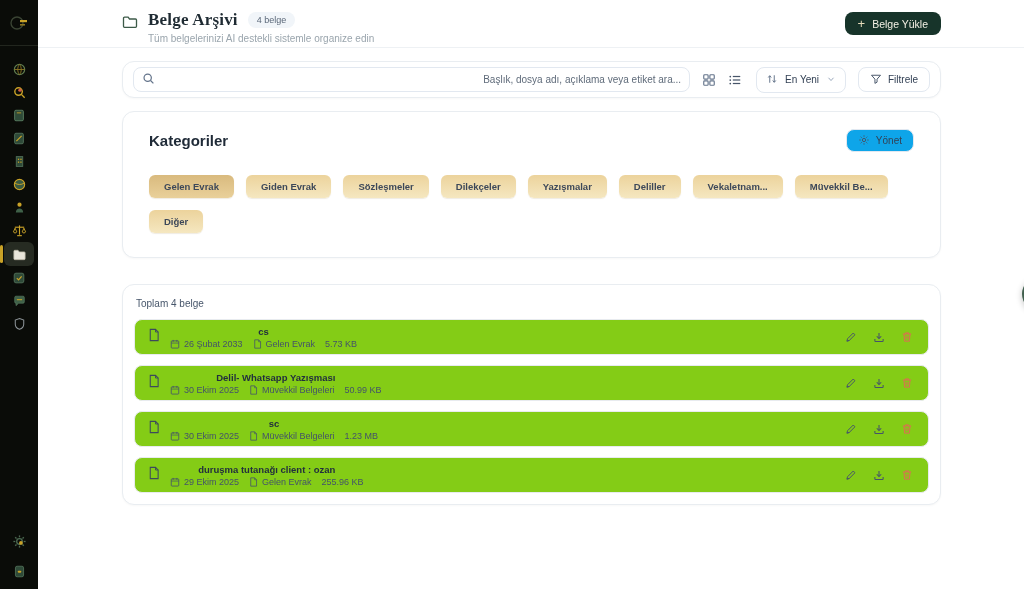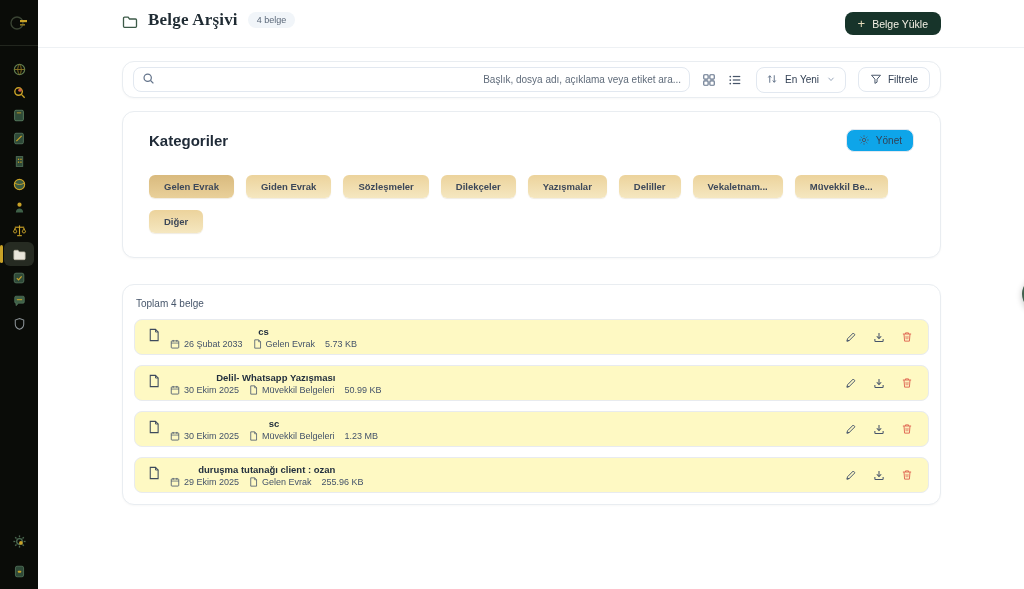--- a/index.html
+++ b/index.html
@@ -48,21 +48,21 @@
   .cat-head { display:flex; align-items:center; justify-content:space-between; }
   .cat-title { font-size:15px; font-weight:bold; color:#1f2a37; }
   .manage-btn { height:23px; border:1px solid #e2e8f0; border-radius:8px; display:flex; align-items:center; gap:6px; padding:0 11px; font-size:10px; color:#334155; background:#0ea5e9; cursor:pointer; font-family:inherit; }
   .chips { margin-top:23px; display:flex; gap:12px; flex-wrap:wrap; }
   .chip { border:none; border-radius:6px; padding:6px 15px; font-size:9.5px; font-weight:bold; color:#3d4859; background:linear-gradient(180deg,#ecd39c,#f5e7c0); cursor:pointer; font-family:inherit; box-shadow:0 1px 1px rgba(120,90,20,.12); }
   .chip-selected { background:linear-gradient(180deg,#d9ba7e,#e9d09a); }
 
   
   .docs-card { margin-top:26px; padding:11px; margin-bottom:20px; }
   .docs-total { font-size:10px; color:#47566b; margin:2px 0 10px 2px; }
-  .doc-row { border:1px solid #e8ebef; border-radius:8px; height:36px; display:flex; align-items:center; padding:0 13px; margin-bottom:10px; background:#fef9c3; }
+  .doc-row { border:1px solid #e8ebef; border-radius:8px; height:36px; display:flex; align-items:center; padding:0 13px; margin-bottom:10px; background:#84cc16; }
   .doc-row:last-child { margin-bottom:0; }
   .row-main { margin-left:10px; display:inline-flex; flex-direction:column; align-items:center; }
   .row-title { font-size:9.5px; font-weight:bold; color:#222f3e; line-height:11px; }
   .row-meta { display:flex; align-items:center; gap:10px; font-size:9px; color:#44536a; margin-top:2px; }
   .meta-item { display:flex; align-items:center; gap:4px; }
   .row-spacer { flex:1; }
   .row-actions { display:flex; align-items:center; gap:12px; }
   .act-btn { background:none; border:none; padding:2px; cursor:pointer; display:flex; border-radius:4px; }
 
   
@@ -195,20 +195,21 @@
       <span class="header-folder">
         <svg width="16" height="16" viewBox="0 0 16 16">
             <path d="M1.5 4.2a1 1 0 0 1 1-1h3.6l1.4 1.8h6a1 1 0 0 1 1 1v6.3a1 1 0 0 1-1 1h-11a1 1 0 0 1-1-1z" fill="none" stroke="#3c5a48" stroke-width="1.3"></path>
           </svg>
       </span>
       <div class="header-text">
         <div class="title-row">
           <span class="page-title">Belge Arşivi</span>
           <span class="badge">4 belge</span>
         </div>
+        <div class="subtitle">Tüm belgelerinizi AI destekli sistemle organize edin</div>
       </div>
       <button class="upload-btn">
         <span class="upload-plus">+</span>
         <span>Belge Yükle</span>
       </button>
     </header>
 
     <div class="content">
 
       <section class="card toolbar-card">

